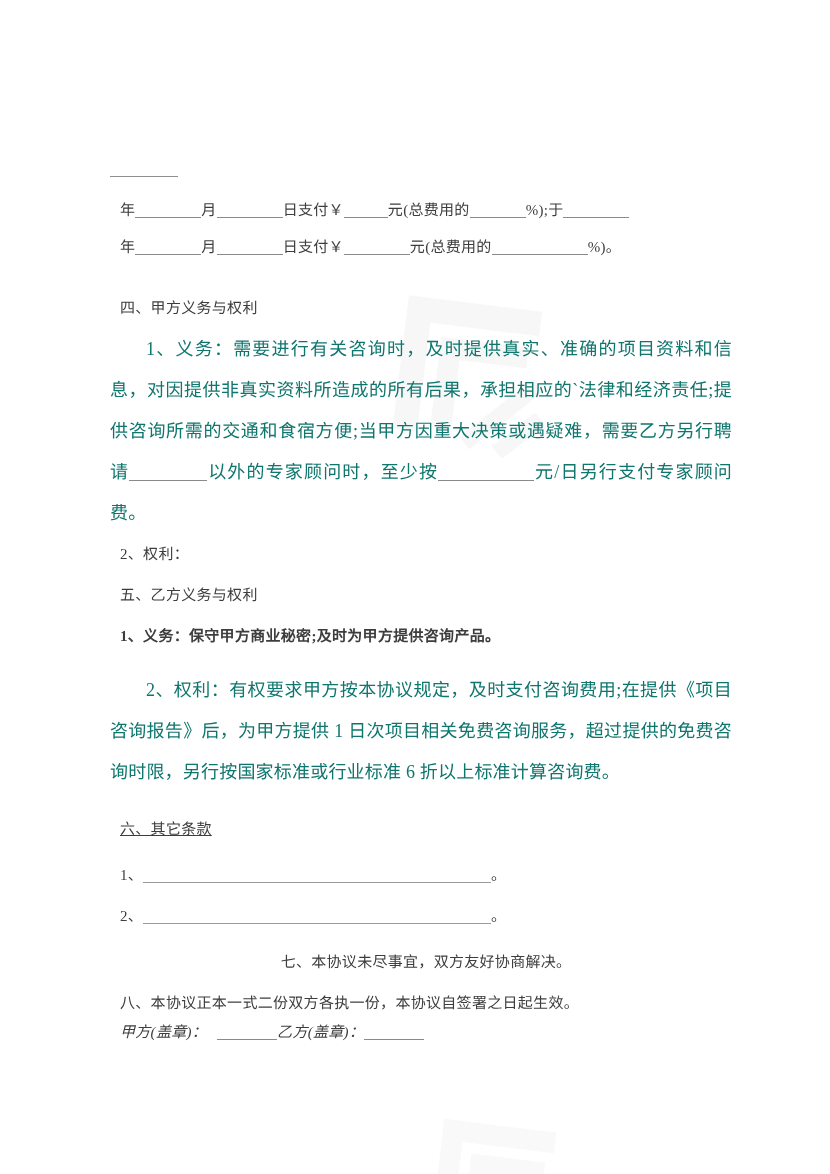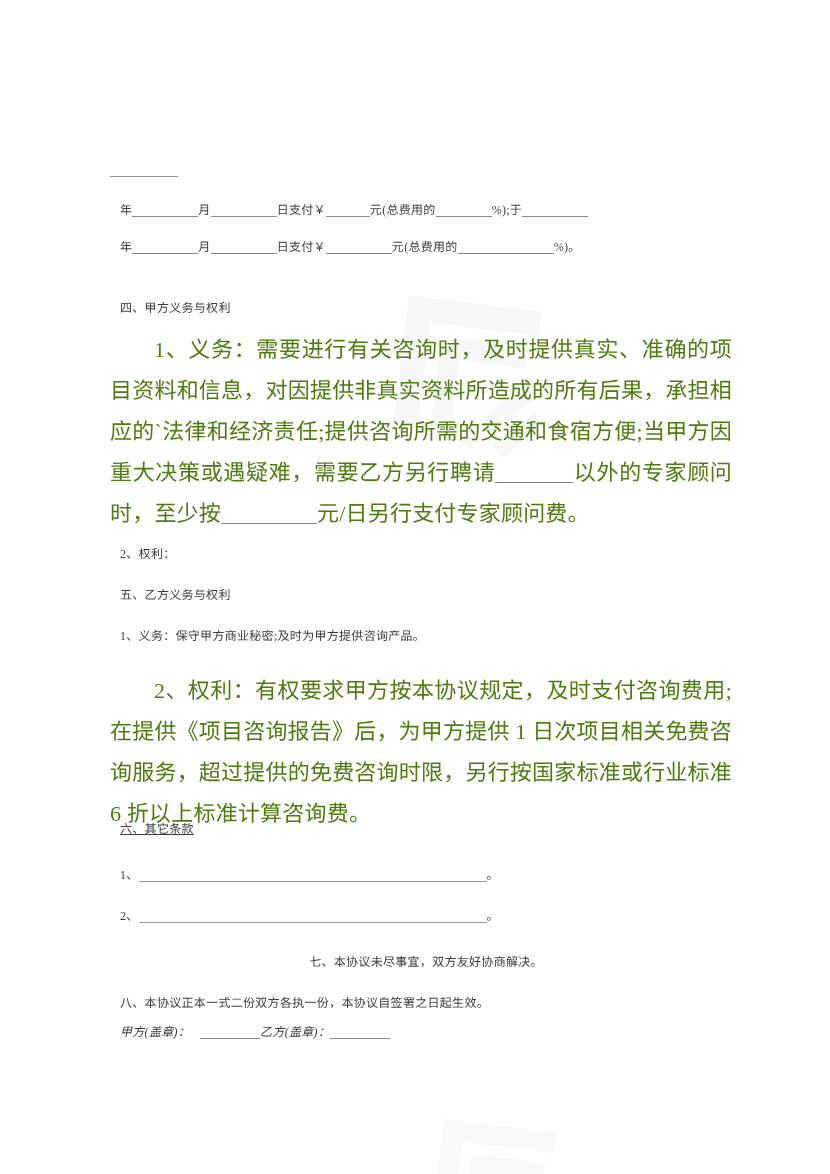--- a/index.html
+++ b/index.html
@@ -51,31 +51,31 @@
   
   .doc-body {
     position: absolute;
     left: 110px;
     top: 0;
     width: 622px;
     z-index: 2;
   }
 
   .line {
-    font-size: 12px;
+    font-size: 15px;
     line-height: 41px;
     letter-spacing: 0.3px;
     color: #3d3d3d;
     white-space: nowrap;
   }
   .para {
-    font-size: 22px;
+    font-size: 18px;
     line-height: 41px;
     letter-spacing: 0.2px;
-    color: #4d7c0f;
+    color: #0f766e;
     text-align: justify;
     text-justify: inter-character;
   }
   .indent { text-indent: 2em; }
 
   
   .top-rule {
     position: absolute;
     left: 110px;
     top: 176px;
@@ -166,21 +166,21 @@
     </div>
 
     <div class="blk line" style="top:534px;">
       <span class="gap-s"></span><span>2、权利：</span>
     </div>
 
     <div class="blk line" style="top:575px;">
       <span class="gap-s"></span><span>五、乙方义务与权利</span>
     </div>
 
-    <div class="blk line" style="top:616px;">
+    <div class="blk line" style="top:616px;font-weight:bold;">
       <span class="gap-s"></span><span>1、义务：</span><span>保守甲方商业秘密;及时为甲方提供咨询产品。</span>
     </div>
 
     <div class="blk para indent" style="top:670px;">
       <span>2、权利：</span><span>有权要求甲方按本协议规定，及时支付咨询费用;在提供《项目咨询报告》后，为甲方提供 1 日次项目相关免费咨询服务，超过提供的免费咨询时限，另行按国家标准或行业标准 6 折以上标准计算咨询费。</span>
     </div>
 
     <div class="blk line" style="top:809px;text-decoration:underline;">
       <span class="gap-s"></span><span>六、其它条款</span>
     </div>

